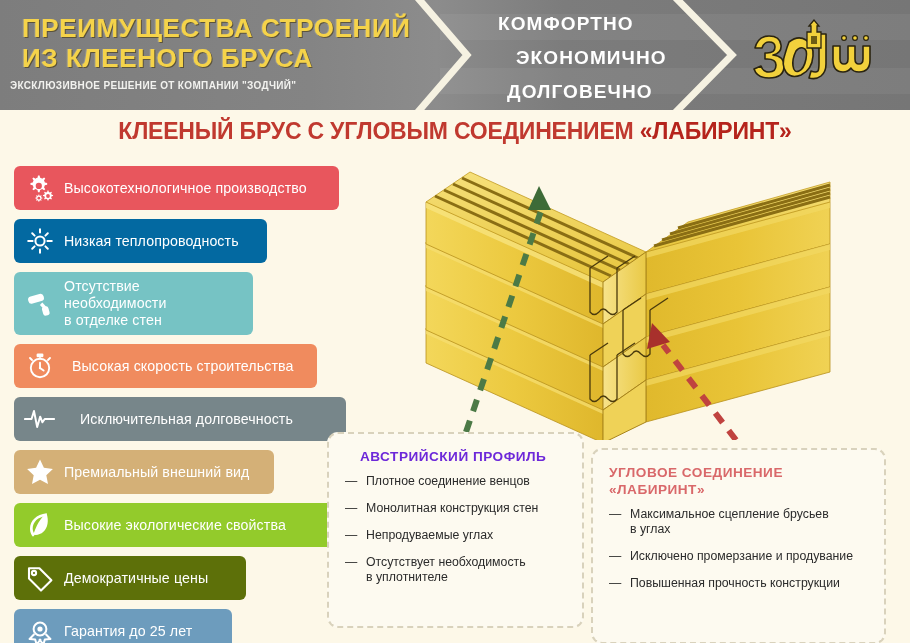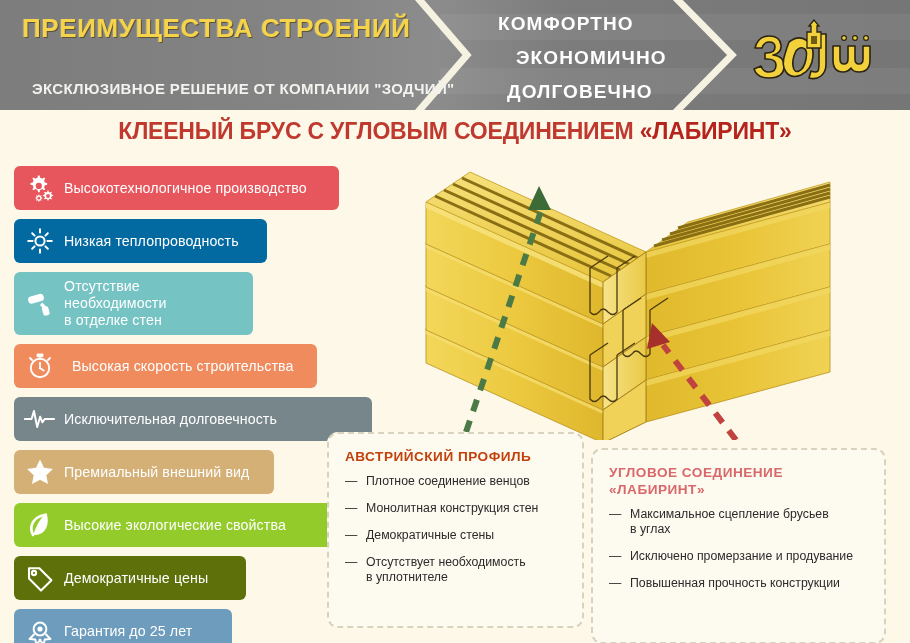--- a/index.html
+++ b/index.html
@@ -33,22 +33,22 @@
   .hdr-title{
     position:absolute;left:22px;top:13px;width:420px;
   }
   .hdr-title .l1,.hdr-title .l2{
     font-size:26px;font-weight:bold;letter-spacing:.6px;
     color:#f5d34a;line-height:30px;
     text-shadow:1px 1px 0 rgba(60,45,0,.55),-1px 0 0 rgba(255,255,220,.18);
     white-space:nowrap;
   }
   .hdr-sub{
-    position:absolute;left:32px;top:80px;
-    font-size:15px;font-weight:bold;letter-spacing:.35px;
+    position:absolute;left:10px;top:80px;
+    font-size:10px;font-weight:bold;letter-spacing:.35px;
     color:#f2f2ef;white-space:nowrap;
   }
 
   .hdr-words{position:absolute;left:498px;top:0;width:250px;height:110px;}
   .hdr-word{
     position:absolute;left:0;width:250px;text-align:left;
     font-size:19px;font-weight:bold;letter-spacing:1.1px;color:#ffffff;
     white-space:nowrap;
   }
   .hdr-word.w1{top:13px;}
@@ -94,21 +94,21 @@
     border:2px dashed #d9d2bc;
     border-radius:11px;
     padding:14px 16px 10px 16px;
   }
   .card-a{left:327px;top:432px;width:257px;height:196px;}
   .card-b{left:591px;top:448px;width:295px;height:196px;}
   .card-h{
     font-size:13.6px;font-weight:bold;letter-spacing:.5px;
     line-height:17px;margin-bottom:9px;
   }
-  .card-a .card-h{color:#c2410c;}
+  .card-a .card-h{color:#6d28d9;margin-left:15px;}
   .card-b .card-h{color:#d9686a;}
   .card ul{list-style:none;margin:0;padding:0;}
   .card li{
     position:relative;padding-left:21px;
     font-size:12.3px;line-height:15px;color:#2b2b2b;
     margin-bottom:12px;
   }
   .card li .dash{
     position:absolute;left:0;top:0;color:#2b2b2b;font-size:12.3px;
   }
@@ -130,20 +130,21 @@
     </div>
 
     <div class="chev" style="left:660px;width:96px;">
       <svg width="96" height="134" viewBox="0 0 96 134">
         <path d="M8 2 L72 67 L8 132" fill="none" stroke="#f6f2e2" stroke-width="7"></path>
       </svg>
     </div>
 
     <div class="hdr-title">
       <div class="l1">ПРЕИМУЩЕСТВА СТРОЕНИЙ</div>
+      <div class="l2">ИЗ КЛЕЕНОГО БРУСА</div>
     </div>
     <div class="hdr-sub">ЭКСКЛЮЗИВНОЕ РЕШЕНИЕ ОТ КОМПАНИИ "ЗОДЧИЙ"</div>
 
     <div class="hdr-words">
       <div class="hdr-word w1">КОМФОРТНО</div>
       <div class="hdr-word w2">ЭКОНОМИЧНО</div>
       <div class="hdr-word w3">ДОЛГОВЕЧНО</div>
     </div>
 
     <div class="logo">
@@ -210,21 +211,21 @@
       <circle cx="15" cy="17" r="9.2"></circle>
       <path d="M15 17 v-5.2 M15 17 l3.6 2.6" stroke-linecap="round"></path>
       <rect x="11.6" y="2.6" width="6.8" height="3.6" rx="1.2" fill="white" stroke="none"></rect>
       <path d="M15 6.2 v2.1"></path>
       <path d="M7 9 l-2 -2 M23 9 l2 -2" stroke-linecap="round"></path>
       <circle cx="15" cy="17" r="1.2" fill="white" stroke="none"></circle>
     </svg>
         </span>
         <span class="ptxt">Высокая скорость строительства</span>
       </div>
-      <div class="pill" style="background: rgb(119, 134, 138); width: 358px;">
+      <div class="pill" style="background: rgb(119, 134, 138); width: 332px; gap: 16px;">
         <span class="pico">
           <svg width="34" height="30" viewBox="0 0 34 30" fill="none" stroke="white" stroke-width="2.1" stroke-linecap="round" stroke-linejoin="round">
       <path d="M1 15 h7 l2.6 -8.5 l3.4 17 l3.2 -11 l2.4 6 l2.4 -3.5 h10"></path>
     </svg>
         </span>
         <span class="ptxt">Исключительная долговечность</span>
       </div>
       <div class="pill" style="background: rgb(212, 176, 119); width: 260px;">
         <span class="pico">
           <svg width="30" height="30" viewBox="0 0 30 30" fill="white">
@@ -358,21 +359,21 @@
         <path d="M234 163 L252 182 L229 189 Z" fill="#a8302c"></path>
       </g>
     </svg>
   </div>
 
   <div class="card card-a">
     <div class="card-h">АВСТРИЙСКИЙ ПРОФИЛЬ</div>
     <ul id="austrian-list">
         <li><span class="dash">—</span><span>Плотное соединение венцов</span></li>
         <li><span class="dash">—</span><span>Монолитная конструкция стен</span></li>
-        <li><span class="dash">—</span><span>Демократичные стены</span></li>
+        <li><span class="dash">—</span><span>Непродуваемые углах</span></li>
         <li><span class="dash">—</span><span>Отсутствует необходимость</span><span class="l2">в уплотнителе</span></li>
       </ul>
   </div>
 
   <div class="card card-b">
     <div class="card-h">
       <span>УГЛОВОЕ СОЕДИНЕНИЕ</span><br>
       <span>«ЛАБИРИНТ»</span>
     </div>
     <ul id="corner-list">

